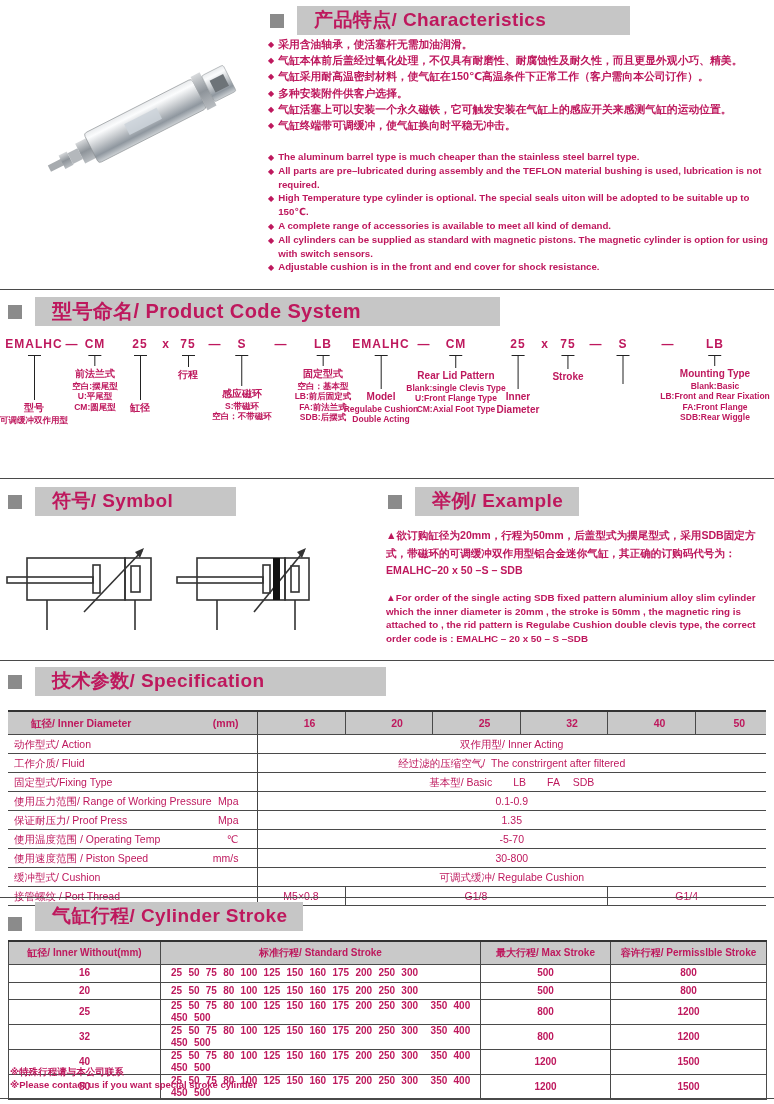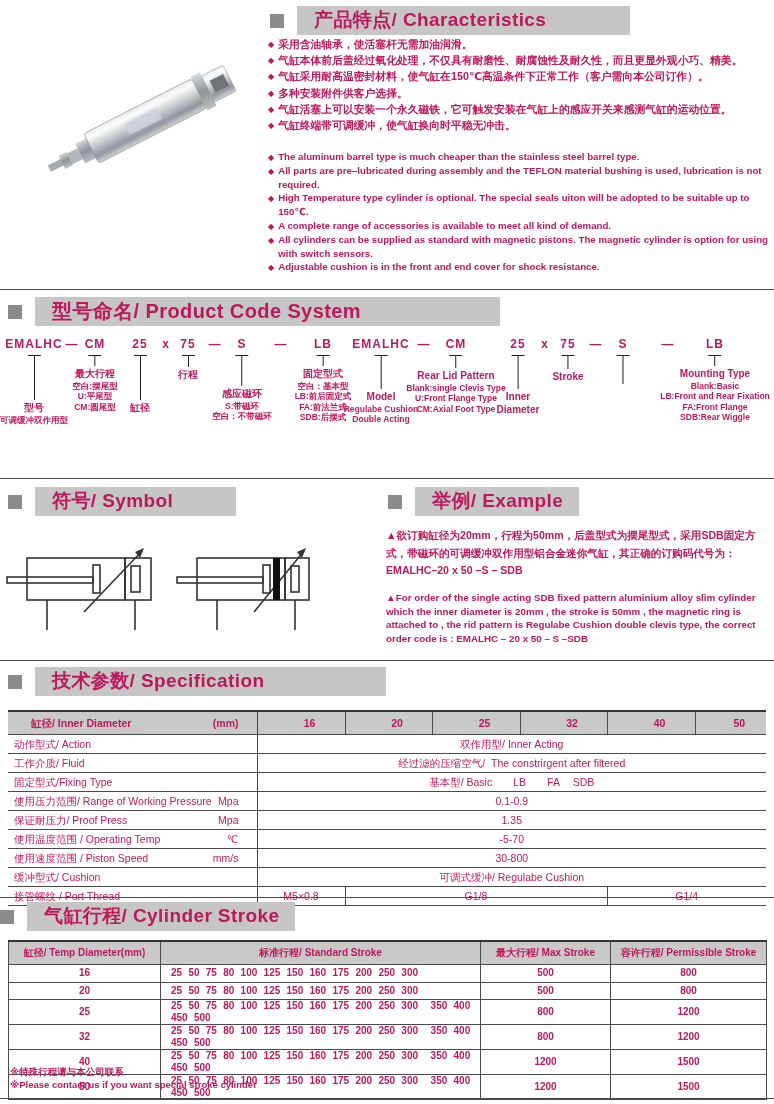--- a/index.html
+++ b/index.html
@@ -9,21 +9,21 @@
   
   .sec-header{position:absolute;display:flex;align-items:center;gap:13px;}
   .sq{width:14px;height:14px;background:#8b8b8b;flex:0 0 auto;}
   .bar{background:#c6c6c6;font-weight:bold;margin:0;padding:3px 16px 4px 17px;
        font-size:19px;line-height:22px;letter-spacing:.4px;white-space:nowrap;}
   .h-char{left:270px;top:6px;} .h-char .bar{min-width:300px;}
   .h-code{left:8px;top:297px;} .h-code .bar{min-width:432px;font-size:20px;}
   .h-sym{left:8px;top:487px;}  .h-sym .bar{min-width:168px;}
   .h-ex{left:388px;top:487px;} .h-ex .bar{min-width:130px;}
   .h-spec{left:8px;top:667px;} .h-spec .bar{min-width:318px;}
-  .h-stroke{left:0;top:902px;} .h-stroke .bar{min-width:205px;}
+  .h-stroke{left:8px;top:902px;align-items:flex-end;} .h-stroke .bar{min-width:205px;}
 
   .rule{position:absolute;left:0;width:774px;border:0;border-top:1px solid #4a4a4a;margin:0;}
   .r1{top:289px}.r2{top:478px}.r3{top:660px}.r4{top:897px}.r5{top:1098px}
 
   
   .photo{position:absolute;left:28px;top:52px;width:232px;height:132px;}
   .bullets-cn{position:absolute;left:268px;top:36px;width:504px;font-size:10.8px;
               font-weight:bold;line-height:16.2px;}
   .bullets-en{position:absolute;left:268px;top:150px;width:506px;font-size:9.7px;
               font-weight:bold;line-height:13.8px;}
@@ -192,21 +192,21 @@
       </div>
       <div class="code-col cl1">
         <span class="tok">—</span>
       </div>
       <div class="code-col cl2">
         <span class="tok">CM</span>
         <div class="conn">
           <div class="drop"></div>
         </div>
         <div class="labels">
-          <div class="lab head">最大行程</div>
+          <div class="lab head">前法兰式</div>
           <div class="lab">空白:摆尾型</div>
           <div class="lab">U:平尾型</div>
           <div class="lab">CM:圆尾型</div>
         </div>
       </div>
       <div class="code-col cl3">
         <span class="tok">25</span>
         <div class="conn">
           <div class="drop"></div>
         </div>
@@ -495,21 +495,21 @@
   </div>
   <table class="stroke-table">
     <colgroup>
       <col style="width:152px">
         <col style="width:320px">
         <col style="width:130px">
         <col style="width:156px">
     </colgroup>
     <tbody>
         <tr>
-          <td class="shead">缸径/ Temp Diameter(mm)</td>
+          <td class="shead">缸径/ Inner Without(mm)</td>
           <td class="shead">标准行程/  Standard Stroke</td>
           <td class="shead">最大行程/ Max Stroke</td>
           <td class="shead">容许行程/ Permisslble Stroke</td>
         </tr>
         <tr>
           <td>16</td>
           <td class="std pre">25 50 75 80 100 125 150 160 175 200 250 300</td>
           <td>500</td>
           <td>800</td>
         </tr>

